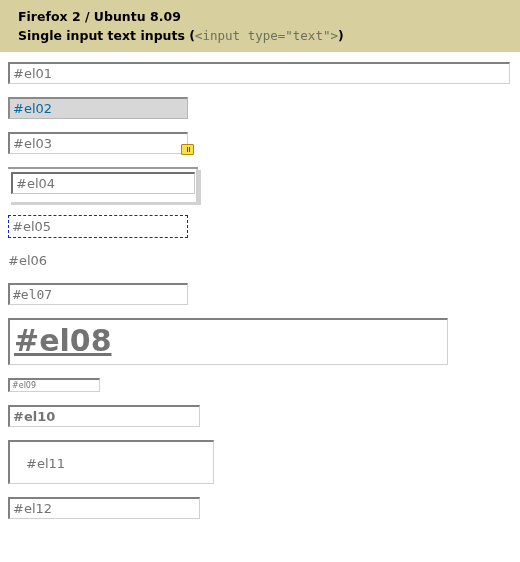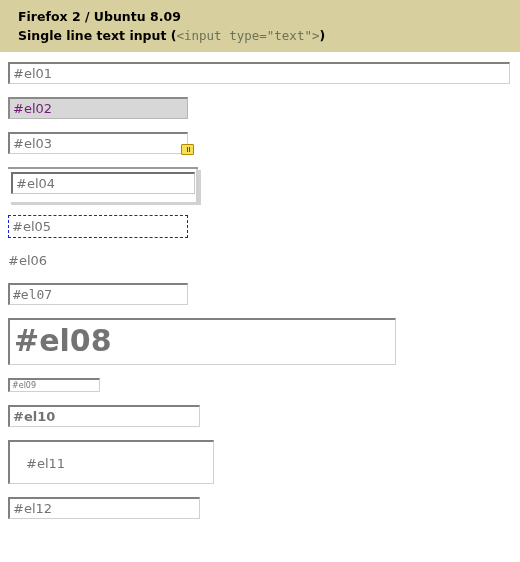--- a/index.html
+++ b/index.html
@@ -50,21 +50,21 @@
   }
 
   
   .el02 {
     width: 180px;
     background: #d7d7d7;
     border-top: 2px solid #8a8a8a;
     border-left: 2px solid #8a8a8a;
     border-right: 1px solid #b6b6b6;
     border-bottom: 1px solid #b6b6b6;
-    color: #701a75;
+    color: #0369a1;
   }
 
   
   .el03wrap {
     position: relative;
     width: 180px;
   }
   .el03 {
     width: 180px;
     border-top: 2px solid #808080;
@@ -131,28 +131,29 @@
     width: 180px;
     font-family: "DejaVu Sans Mono", monospace;
     border-top: 2px solid #808080;
     border-left: 2px solid #808080;
     border-right: 1px solid #d0d0d0;
     border-bottom: 1px solid #d0d0d0;
   }
 
   
   .el08 {
-    width: 388px;
+    width: 440px;
     font-size: 30px;
     font-weight: 600;
     padding: 3px 4px 6px;
     border-top: 2px solid #808080;
     border-left: 2px solid #808080;
     border-right: 1px solid #d0d0d0;
     border-bottom: 1px solid #d0d0d0;
+    text-decoration: underline;
   }
 
   
   .el09 {
     width: 92px;
     font-size: 8px;
     padding: 1px 2px;
     border-top: 2px solid #808080;
     border-left: 2px solid #808080;
     border-right: 1px solid #d0d0d0;
@@ -187,21 +188,21 @@
     border-right: 1px solid #d0d0d0;
     border-bottom: 1px solid #d0d0d0;
   }
 </style>
 </head>
 <body>
 
 <div class="header">
   <div>Firefox 2 / Ubuntu 8.09</div>
   <div>
-    <span>Single line text input (</span><span class="code">&lt;input type="text"&gt;</span><span>)</span>
+    <span>Single input text inputs (</span><span class="code">&lt;input type="text"&gt;</span><span>)</span>
   </div>
 </div>
 
 <div class="demo">
 
   <div class="row">
     <input class="inp el01" type="text" value="#el01" style="">
   </div>
 
   <div class="row">

